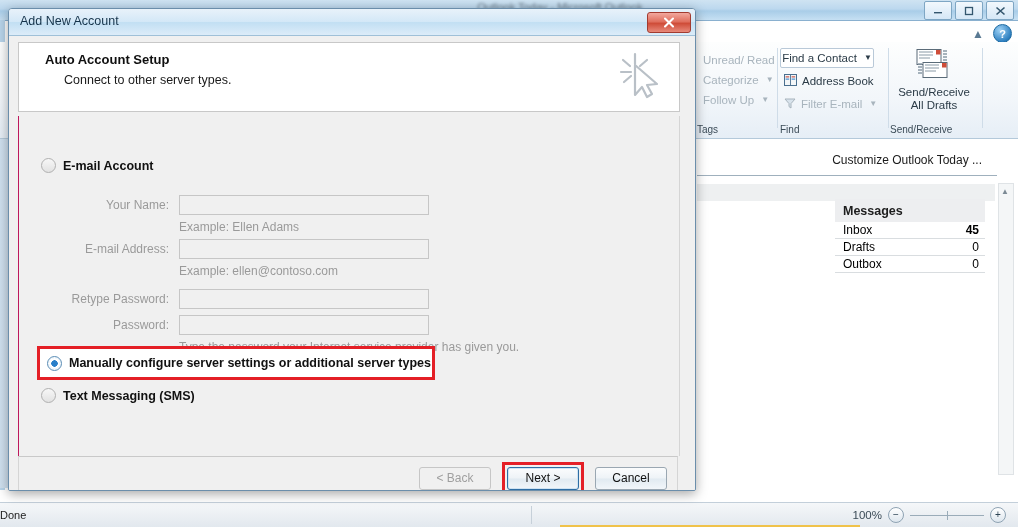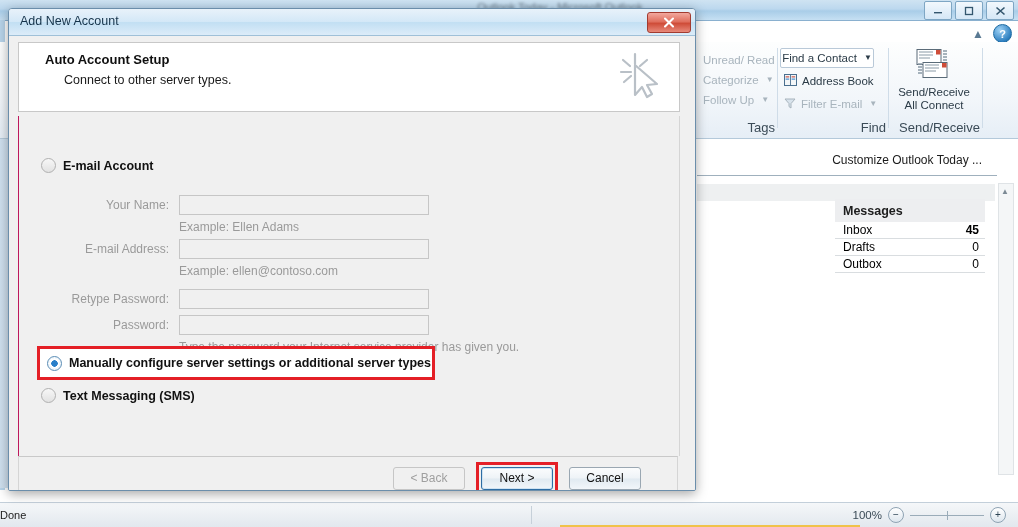--- a/index.html
+++ b/index.html
@@ -41,22 +41,22 @@
 
   
   .ribbon{
     position:absolute;left:0;top:42px;width:1018px;height:96px;
     background:linear-gradient(to bottom,#fdfefe 0%,#f2f6fa 60%,#e6eef6 100%);
     border-bottom:1px solid #b4c9da;
   }
   .rb-group{position:absolute;top:0;height:96px;}
   .rb-sep{position:absolute;top:6px;width:1px;height:80px;background:#cfdce8;}
   .rb-label{
-    position:absolute;bottom:3px;left:0;width:100%;text-align:right;
-    font-size:13px;color:#3b4b57;
+    position:absolute;bottom:3px;left:0;width:100%;text-align:left;
+    font-size:10px;color:#3b4b57;
   }
   .rb-item{
     display:flex;align-items:center;gap:5px;height:20px;padding:0 4px;
     font-size:11.5px;color:#2b3b47;white-space:nowrap;
   }
   .rb-item.disabled{color:#a8b4bd;}
   .rb-item.boxed{border:1px solid #b9c9d8;background:#fff;border-radius:2px;}
   .rb-arrow{font-size:8px;line-height:1;margin-left:2px;}
   .rb-big{
     display:flex;flex-direction:column;align-items:center;justify-content:flex-start;
@@ -198,21 +198,21 @@
   .highlight-row{
     position:absolute;left:16px;top:310px;width:398px;height:34px;
     border:3px solid #e41f26;background:#fff;box-sizing:border-box;
     display:flex;align-items:center;padding-left:7px;margin-left:12px;
   }
   .highlight-row .radio-lbl{font-size:12.5px;}
 
   .dlg-footer{
     position:absolute;left:9px;top:420px;width:660px;height:44px;
     background:#f0f0f0;border:1px solid #d5d5d5;border-top:1px solid #c9c9c9;
-    display:flex;align-items:center;justify-content:flex-end;gap:11px;padding-right:36px;
+    display:flex;align-items:center;justify-content:flex-end;gap:11px;padding-right:10px;
     box-sizing:border-box;
   }
   .btn{
     width:72px;height:23px;box-sizing:border-box;
     border:1px solid #9aa7b2;border-radius:3px;
     background:linear-gradient(to bottom,#fbfcfd 0%,#eef3f7 48%,#e1eaf1 52%,#f2f6fa 100%);
     font-size:12px;color:#111;display:flex;align-items:center;justify-content:center;
     font-family:"Liberation Sans", sans-serif;
   }
   .btn.disabled{color:#9f9f9f;border-color:#c6c6c6;background:#f0f0f0;}
@@ -315,21 +315,21 @@
             <path d="M5 4 H19 M5 7 H19 M5 10 H16" stroke="#8a9aa6" stroke-width="1"></path>
             <rect x="22" y="2" width="4.5" height="4.5" fill="#cf4d39"></rect>
             <path d="M29 3 H33 M29 6 H33 M29 9 H33 M29 12 H33" stroke="#8a9aa6" stroke-width="1.3"></path>
             <rect x="9" y="14.5" width="24" height="15" fill="#fff" stroke="#5a6b78"></rect>
             <path d="M11 17 H25 M11 20 H25 M11 23 H22" stroke="#8a9aa6" stroke-width="1"></path>
             <rect x="28" y="15" width="4.5" height="4.5" fill="#cf4d39"></rect>
             <path d="M4 16 H8 M4 19 H8 M4 22 H8 M4 25 H8" stroke="#8a9aa6" stroke-width="1.3"></path>
           </svg>
         </span>
         <span class="rb-big-lbl">Send/Receive</span>
-        <span class="rb-big-lbl" style="margin-top:0;">All Connect</span>
+        <span class="rb-big-lbl" style="margin-top:0;">All Drafts</span>
       </div>
       <div class="rb-label">Send/Receive</div>
     </div>
     <div class="rb-sep" style="left:982px;"></div>
   </div>
 
   <div class="ol-content">
     <div class="ol-navpane">
       <div class="ol-navpane-icons">
         <div class="nav-ico" style="background:#d96b6b;"></div>

